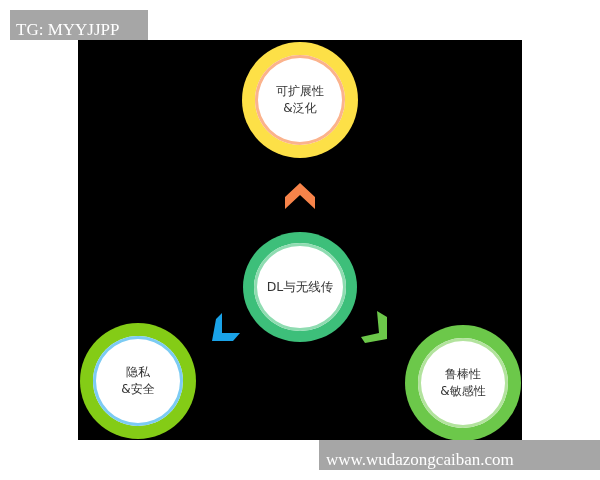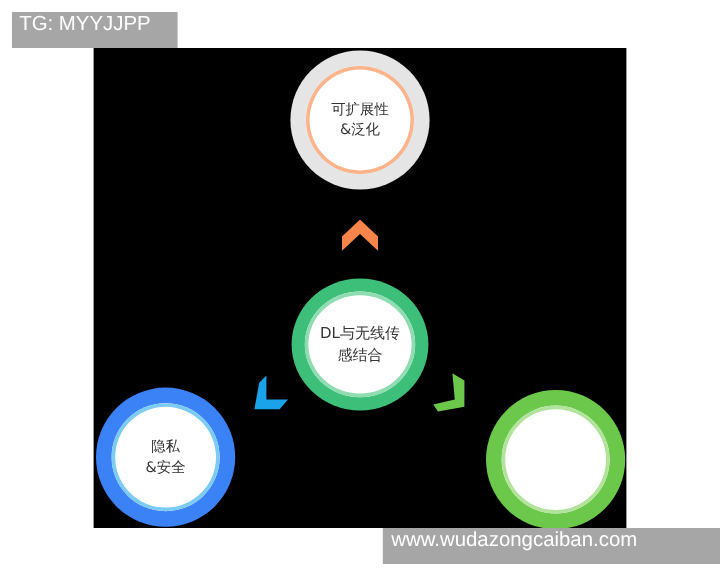--- a/index.html
+++ b/index.html
@@ -7,22 +7,22 @@
       width: 600px; height: 480px; position: relative; overflow: hidden;
       background: #ffffff;
       font-family: "DejaVu Sans", sans-serif;
     }
     .canvas {
       position: absolute; left: 78px; top: 40px; width: 444px; height: 400px;
       background: #000000;
     }
     .watermark {
       position: absolute; background: #a6a6a6; color: #ffffff;
-      font-family: Liberation Sans, sans-serif; font-size: 17px;
-      display: flex; align-items: flex-start; white-space: nowrap;
+      font-family: Liberation Serif, serif; font-size: 17px;
+      display: flex; align-items: flex-end; white-space: nowrap;
     }
     .wm-top { left: 10px; top: 10px; width: 138px; height: 30px; padding-left: 6px; box-sizing: border-box; }
     .wm-bottom { left: 319px; top: 440px; width: 305px; height: 30px; padding-left: 7px; box-sizing: border-box; }
     .node {
       position: absolute; border-radius: 50%;
       box-sizing: border-box; display: flex; align-items: center; justify-content: center;
     }
     .node .inner {
       position: absolute; left: 13px; top: 13px; right: 13px; bottom: 13px;
       border-radius: 50%; background: #ffffff;
@@ -36,55 +36,58 @@
   </style>
 </head>
 <body>
 
 <div class="watermark wm-top">
   <span>TG: MYYJJPP</span>
 </div>
 
 <div class="canvas"></div>
 
-<div class="node" style="left:242px; top:42px; width:116px; height:116px; background:#e5e5e5;">
+<div class="node" style="left:242px; top:42px; width:116px; height:116px; background:#fde047;">
   <div class="inner" style="box-shadow: 0 0 0 3px #fbb38c inset;"></div>
   <div class="label">
     <span>可扩展性</span>
     <span>&amp;泛化</span>
   </div>
 </div>
 
 <svg class="arrow" style="left:284px; top:183px;" width="32" height="27" viewBox="0 0 32 27">
   <polygon points="16,0 31,14 31,26 16,12 1,26 1,14" fill="#f7844a"></polygon>
 </svg>
 
 <div class="node" style="left:243px; top:232px; width:114px; height:110px; background:#3dbf7a;">
   <div class="inner" style="left:11px; top:11px; right:11px; bottom:11px; box-shadow: 0 0 0 3px #8fdcb1 inset;"></div>
   <div class="label" style="font-size:12.5px; line-height:18px;">
     <span>DL与无线传</span>
-    <span>感结合</span>
   </div>
 </div>
 
 <svg class="arrow" style="left:210px; top:313px;" width="32" height="30" viewBox="0 0 32 30">
   <polygon points="12,0 12,20 30,20 23,28 2,28 6,6" fill="#1aa3e8"></polygon>
 </svg>
 
 <svg class="arrow" style="left:359px; top:311px;" width="32" height="34" viewBox="0 0 32 34">
   <polygon points="18,0 28,6 28,28 6,32 2,26 20,22" fill="#6cc84a"></polygon>
 </svg>
 
-<div class="node" style="left:80px; top:323px; width:116px; height:116px; background:#3b82f6;">
+<div class="node" style="left:80px; top:323px; width:116px; height:116px; background:#84cc16;">
   <div class="inner" style="box-shadow: 0 0 0 3px #7ccbf3 inset;"></div>
   <div class="label">
     <span>隐私</span>
     <span>&amp;安全</span>
   </div>
 </div>
 
 <div class="node" style="left:405px; top:325px; width:116px; height:116px; background:#6cc84a;">
   <div class="inner" style="box-shadow: 0 0 0 3px #b2e39d inset;"></div>
+  <div class="label">
+    <span>鲁棒性</span>
+    <span>&amp;敏感性</span>
+  </div>
 </div>
 
 <div class="watermark wm-bottom">
   <span>www.wudazongcaiban.com</span>
 </div>
 
 </body></html>

